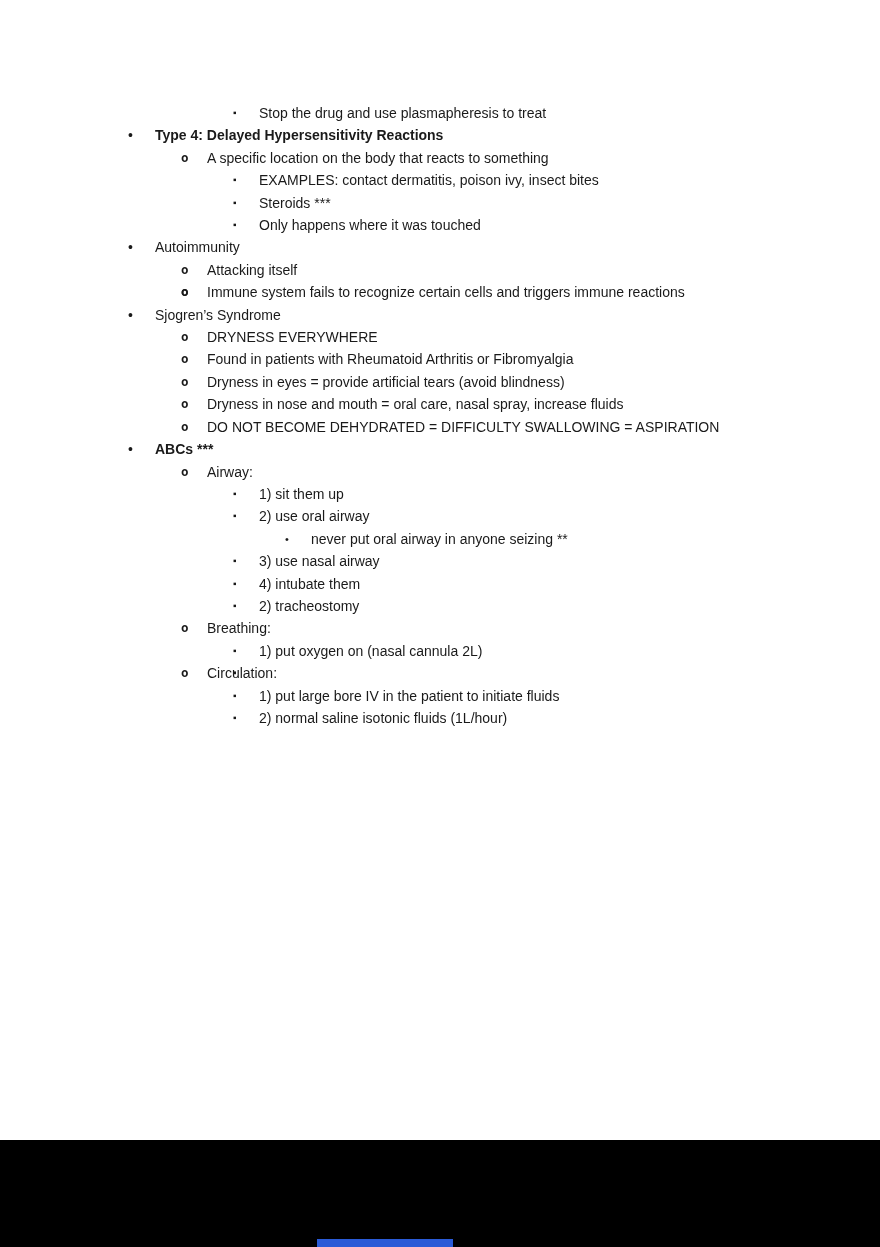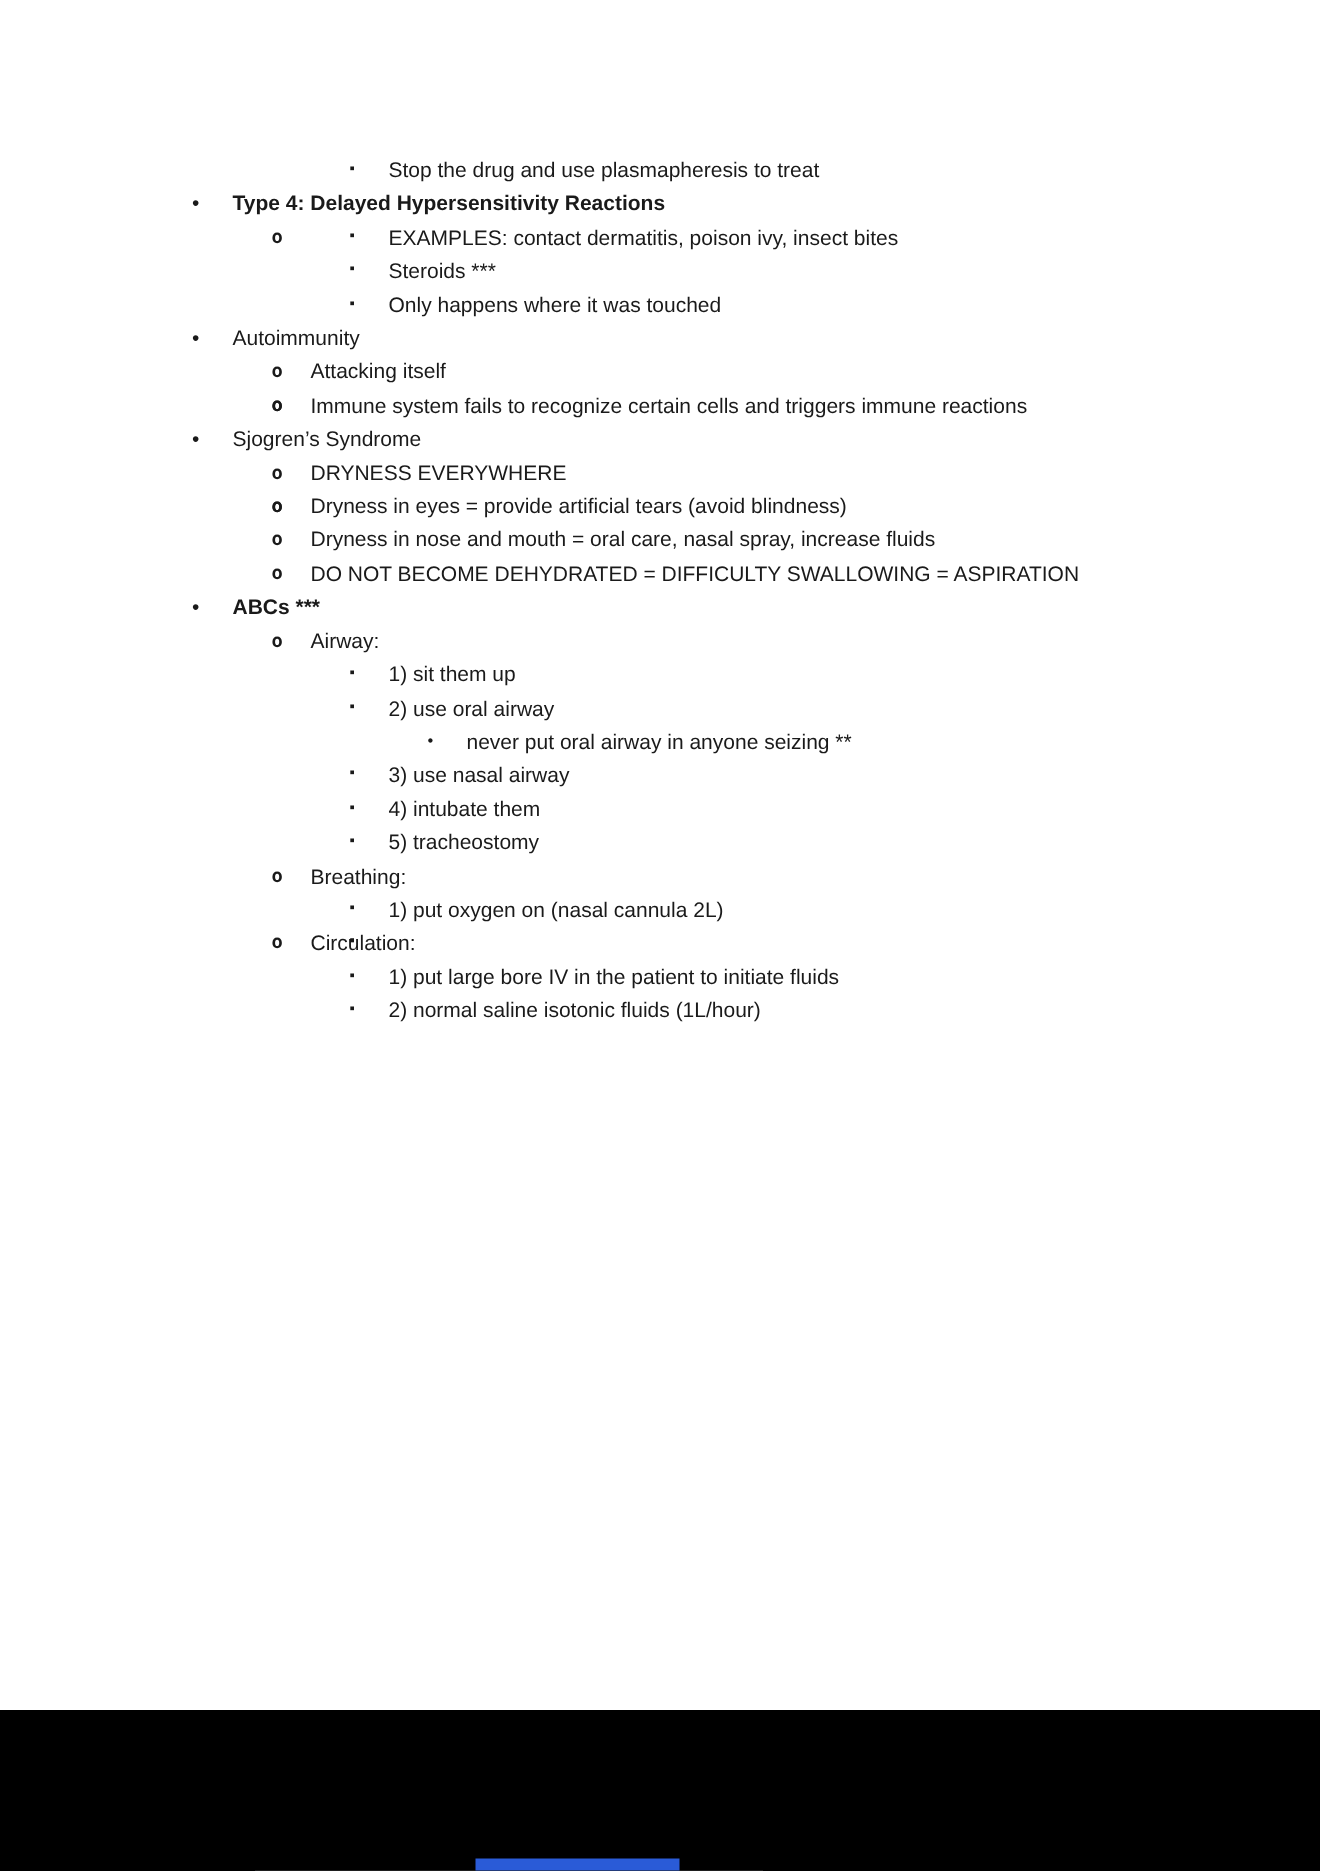--- a/index.html
+++ b/index.html
@@ -67,42 +67,42 @@
     background: #2a5bd7;
   }
 </style>
 </head>
 <body>
 
 <div class="page">
   <div class="doc-list" id="doc-list">
       <div class="item level-3"><span class="bullet">▪</span><span class="text">Stop the drug and use plasmapheresis to treat</span></div>
       <div class="item level-1 bold"><span class="bullet">•</span><span class="text">Type 4: Delayed Hypersensitivity Reactions</span></div>
-      <div class="item level-2"><span class="bullet">o</span></div>
+      <div class="item level-2"><span class="bullet">o</span><span class="text">A specific location on the body that reacts to something</span></div>
       <div class="item level-3"><span class="bullet">▪</span><span class="text">EXAMPLES: contact dermatitis, poison ivy, insect bites</span></div>
       <div class="item level-3"><span class="bullet">▪</span><span class="text">Steroids ***</span></div>
       <div class="item level-3"><span class="bullet">▪</span><span class="text">Only happens where it was touched</span></div>
       <div class="item level-1"><span class="bullet">•</span><span class="text">Autoimmunity</span></div>
       <div class="item level-2"><span class="bullet">o</span><span class="text">Attacking itself</span></div>
       <div class="item level-2"><span class="bullet">o</span></div>
       <div class="item level-2"><span class="bullet">o</span><span class="text">Immune system fails to recognize certain cells and triggers immune reactions</span></div>
       <div class="item level-1"><span class="bullet">•</span><span class="text">Sjogren’s Syndrome</span></div>
       <div class="item level-2"><span class="bullet">o</span><span class="text">DRYNESS EVERYWHERE</span></div>
-      <div class="item level-2"><span class="bullet">o</span></div>
+      <div class="item level-2"><span class="bullet">o</span><span class="text">Found in patients with Rheumatoid Arthritis or Fibromyalgia</span></div>
       <div class="item level-2"><span class="bullet">o</span><span class="text">Dryness in eyes = provide artificial tears (avoid blindness)</span></div>
       <div class="item level-2"><span class="bullet">o</span><span class="text">Dryness in nose and mouth = oral care, nasal spray, increase fluids</span></div>
       <div class="item level-2"><span class="bullet">o</span><span class="text">DO NOT BECOME DEHYDRATED = DIFFICULTY SWALLOWING = ASPIRATION</span></div>
       <div class="item level-1 bold"><span class="bullet">•</span><span class="text">ABCs ***</span></div>
       <div class="item level-2"><span class="bullet">o</span><span class="text">Airway:</span></div>
       <div class="item level-3"><span class="bullet">▪</span><span class="text">1) sit them up</span></div>
       <div class="item level-3"><span class="bullet">▪</span><span class="text">2) use oral airway</span></div>
       <div class="item level-4"><span class="bullet">•</span><span class="text">never put oral airway in anyone seizing **</span></div>
       <div class="item level-3"><span class="bullet">▪</span><span class="text">3) use nasal airway</span></div>
       <div class="item level-3"><span class="bullet">▪</span><span class="text">4) intubate them</span></div>
-      <div class="item level-3"><span class="bullet">▪</span><span class="text">5) tracheostomy</span></div>
+      <div class="item level-3"><span class="bullet">▪</span><span class="text">2) tracheostomy</span></div>
       <div class="item level-2"><span class="bullet">o</span><span class="text">Breathing:</span></div>
       <div class="item level-3"><span class="bullet">▪</span><span class="text">1) put oxygen on (nasal cannula 2L)</span></div>
       <div class="item level-3"><span class="bullet">▪</span></div>
       <div class="item level-3"><span class="bullet">▪</span></div>
       <div class="item level-2"><span class="bullet">o</span><span class="text">Circulation:</span></div>
       <div class="item level-3"><span class="bullet">▪</span><span class="text">1) put large bore IV in the patient to initiate fluids</span></div>
       <div class="item level-3"><span class="bullet">▪</span><span class="text">2) normal saline isotonic fluids (1L/hour)</span></div>
     </div>
 </div>
 

